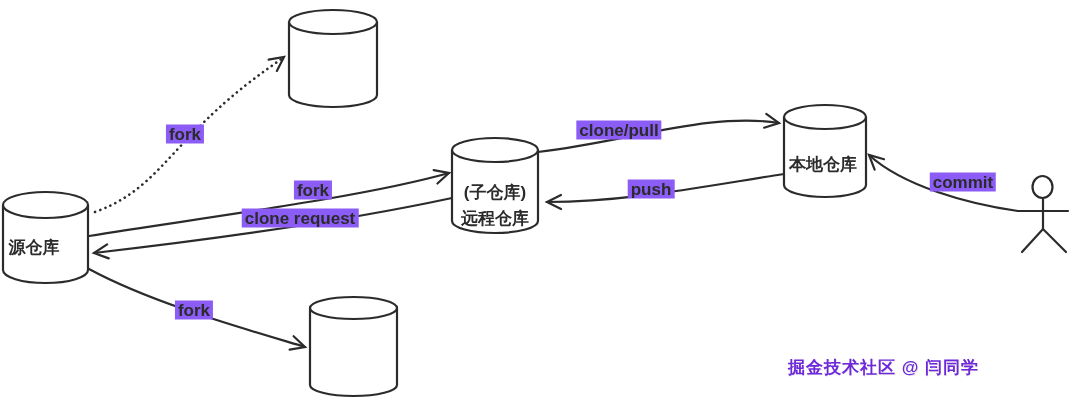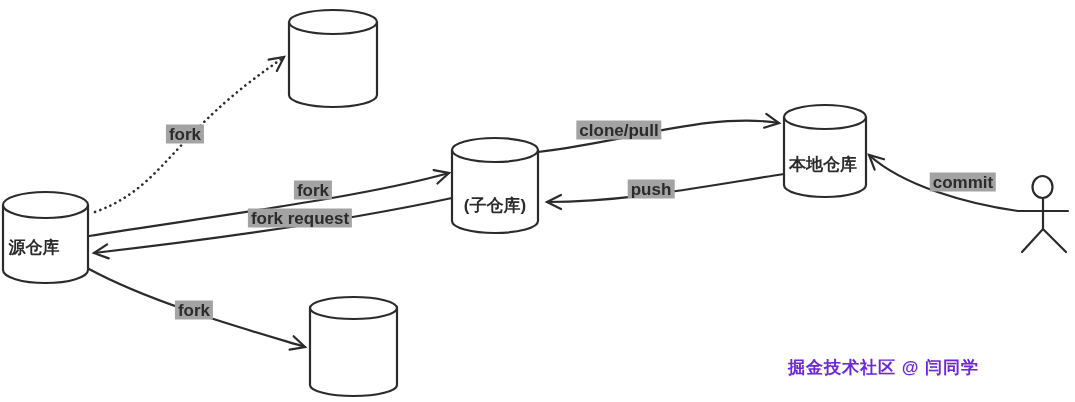--- a/index.html
+++ b/index.html
@@ -15,21 +15,21 @@
   .shape { fill: #ffffff; stroke: #2b2b2b; stroke-width: 2.2; }
   .wire  { fill: none;    stroke: #2b2b2b; stroke-width: 2.2; stroke-linecap: round; }
   .dotted { stroke-dasharray: 0.1 5.4; stroke-width: 2.6; }
   .edge-label {
     position: absolute;
     transform: translate(-50%, -50%);
     font-weight: bold;
     font-size: 17px;
     line-height: 1;
     color: #2b2b2b;
-    background: #a3a3a3;
+    background: #8b5cf6;
     padding: 1px 3px;
     white-space: nowrap;
   }
   .node-label {
     position: absolute;
     transform: translate(-50%, -50%);
     font-weight: bold;
     font-size: 17px;
     line-height: 26px;
     color: #2b2b2b;
@@ -96,26 +96,27 @@
     <g>
       <ellipse class="shape" cx="1042.5" cy="187" rx="10" ry="11"></ellipse>
       <path class="wire" d="M1043,198 L1043,229"></path>
       <path class="wire" d="M1018,211 L1068,211"></path>
       <path class="wire" d="M1022,252 L1043,229 L1066,252"></path>
     </g>
   </svg>
 
   <div class="edge-label" style="left:185px; top:134px;">fork</div>
   <div class="edge-label" style="left:313px; top:190px;">fork</div>
-  <div class="edge-label" style="left:300px; top:218px;">fork request</div>
+  <div class="edge-label" style="left:300px; top:218px;">clone request</div>
   <div class="edge-label" style="left:619px; top:130px;">clone/pull</div>
   <div class="edge-label" style="left:651px; top:189px;">push</div>
   <div class="edge-label" style="left:938px; top:182px;margin-left:25px;">commit</div>
   <div class="edge-label" style="left:194px; top:310px;">fork</div>
 
   <div class="node-label" style="left:34px; top:248px;">源仓库</div>
   <div class="node-label" style="left:495px; top:186px;">
     <span style="display:block;margin-top:40px;">(子仓库)</span>
+    <span style="display:block;">远程仓库</span>
   </div>
   <div class="node-label" style="left:823px; top:165px;">本地仓库</div>
 
   <div id="watermark">掘金技术社区 @ 闫同学</div>
 </div>
 
 </body></html>

